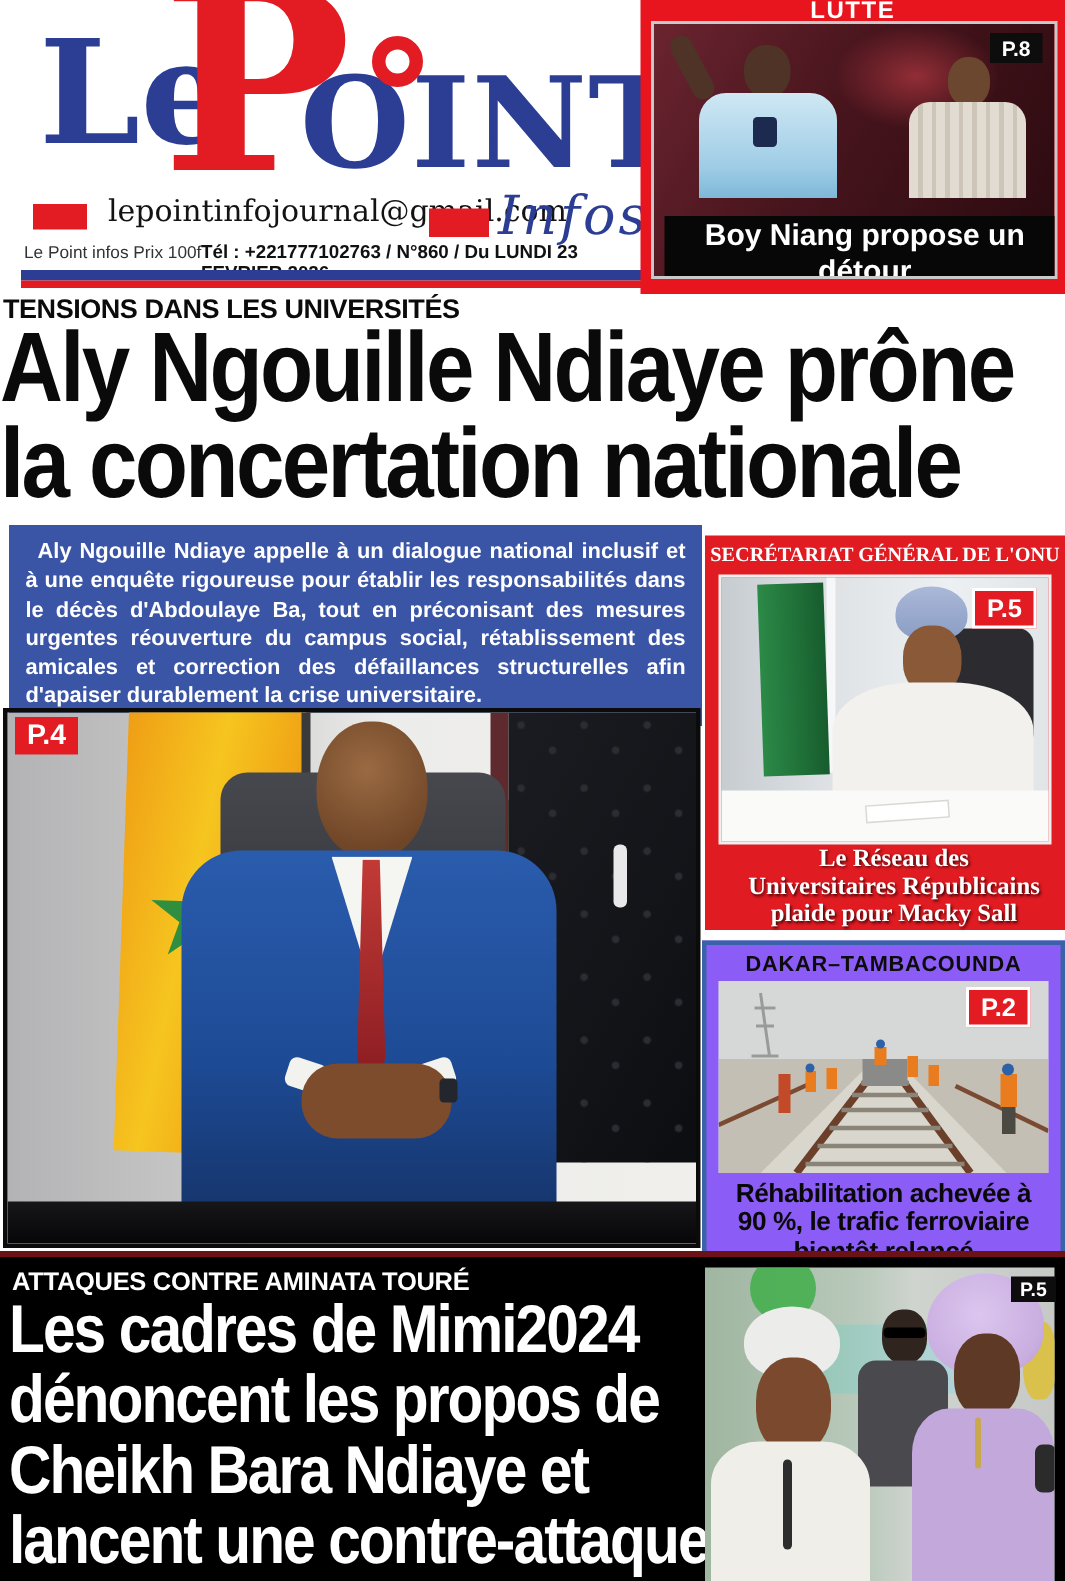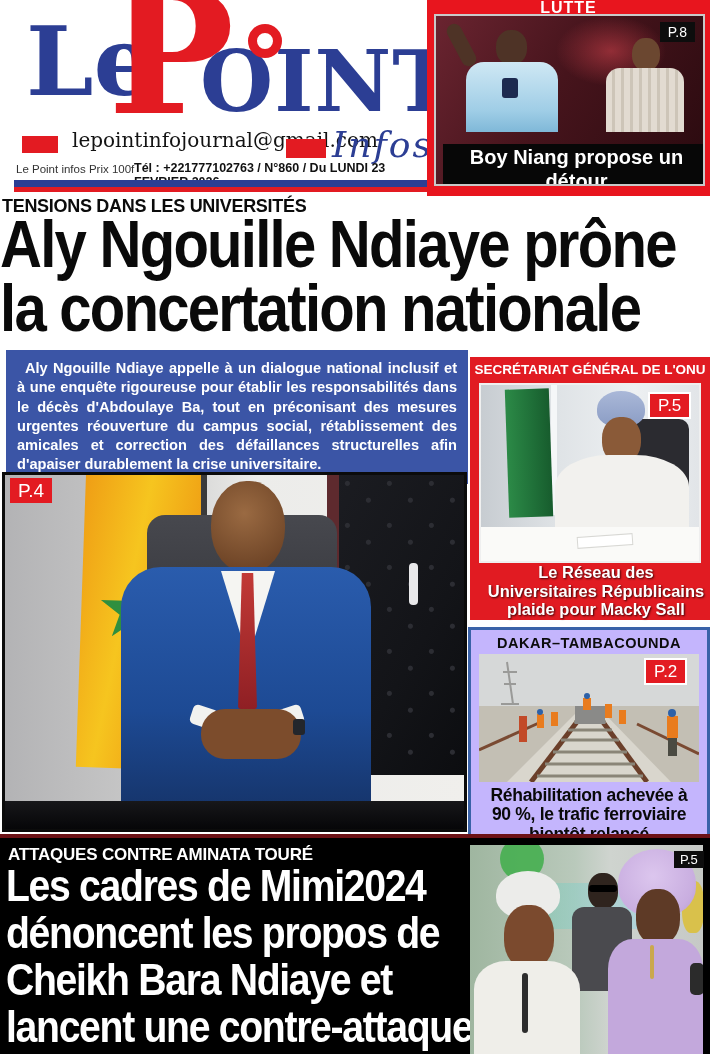--- a/index.html
+++ b/index.html
@@ -39,21 +39,21 @@
   .wrestler-torso{left:30px;top:46px;width:92px;height:70px;border-radius:18px 18px 0 0;
                   background:linear-gradient(180deg,#cfe8f4 0%,#9fcde6 70%,#7fb8d8 100%);}
   .wrestler-badge{left:66px;top:62px;width:16px;height:20px;background:#1d2a4f;border-radius:3px;}
   .coach-head{left:196px;top:22px;width:28px;height:33px;background:#6b4730;border-radius:46%;}
   .coach-torso{left:170px;top:52px;width:78px;height:64px;border-radius:14px 14px 0 0;
                background:repeating-linear-gradient(90deg,#e2dbd1 0 6px,#cdc5b8 6px 9px);}
   .lutte-caption{left:7px;top:128px;width:267px;height:54px;background:#070707;color:#fff;
                  text-align:center;font-weight:bold;font-size:20px;line-height:1.18;padding-top:2px;box-sizing:border-box;}
 
   
-  .badge{font-weight:normal;color:#fff;line-height:1;padding:3px 8px;}
+  .badge{font-weight:bold;color:#fff;line-height:1;padding:3px 8px;}
   .badge-red{background:#e31b22;}
   .badge-black{background:#0d0d0d;}
   .badge-bordered{border:2px solid #fff;}
 
   
   .kicker{left:2px;top:196px;font-size:18px;font-weight:bold;color:#0b0b0b;letter-spacing:-0.3px;}
   .headline{left:0;top:212px;color:#0a0a0a;font-weight:bold;}
   .headline .hl{display:block;white-space:nowrap;font-size:66px;line-height:64px;
                 letter-spacing:-2px;transform:scaleX(0.88);transform-origin:left center;}
   .summary-box{left:6px;top:350px;width:440px;background:#3b55a6;color:#fff;font-weight:bold;
@@ -89,40 +89,40 @@
            background:linear-gradient(180deg,#c23a36,#8f1f24);
            clip-path:polygon(20% 0,80% 0,100% 100%,0 100%);}
   .cuff-l{left:186px;top:232px;width:26px;height:20px;background:#f2f2ef;border-radius:5px;transform:rotate(18deg);}
   .cuff-r{left:272px;top:232px;width:26px;height:20px;background:#f2f2ef;border-radius:5px;transform:rotate(-18deg);}
   .man-hands{left:196px;top:234px;width:100px;height:50px;background:#7c4c2c;border-radius:24px;}
   .watch{left:288px;top:244px;width:12px;height:16px;background:#23262c;border-radius:3px;}
   .desk{left:0;top:326px;width:459px;height:28px;background:linear-gradient(180deg,#17171a,#060608);}
   .p4-badge{left:10px;top:478px;font-size:19px;}
 
   
-  .onu-box{left:470px;top:357px;width:240px;height:263px;background:#e11b22;}
+  .onu-box{left:470px;top:357px;width:240px;height:263px;background:#e11b22;font-family:Liberation Serif, serif;}
   .onu-title{left:0;top:5px;width:240px;text-align:center;color:#fff;font-weight:bold;font-size:13.5px;}
   .onu-photo{left:9px;top:26px;width:218px;height:176px;border:2px solid #efefef;overflow:hidden;
              background:linear-gradient(90deg,#c7ccd1 0%,#dfe3e6 35%,#edf0f2 70%,#e2e5e8 100%);}
   .onu-mullion{left:70px;top:0;width:6px;height:130px;background:#f5f7f8;}
   .onu-flag{left:26px;top:4px;width:44px;height:128px;transform:rotate(-2deg);
             background:linear-gradient(90deg,#2c8a47,#1f6f38 60%,#175c2d);}
   .onu-chair{left:138px;top:34px;width:70px;height:80px;background:#2b2b30;border-radius:10px;}
   .onu-cap{left:116px;top:6px;width:48px;height:36px;border-radius:50% 50% 42% 42%;
            background:linear-gradient(180deg,#aab8d8,#8a9cc4);}
   .onu-face{left:121px;top:32px;width:39px;height:46px;background:#8a5a38;border-radius:45%;}
   .onu-robe{left:74px;top:70px;width:134px;height:80px;border-radius:40% 40% 0 0;background:#f2f1ee;}
   .onu-desk{left:0;top:142px;width:218px;height:34px;background:#fafaf8;}
   .onu-paper{left:96px;top:150px;width:54px;height:10px;background:#ffffff;border:1px solid #d8d8d4;transform:rotate(-4deg);}
   .onu-p5{left:648px;top:392px;font-size:17px;}
   .onu-caption{left:0px;top:206px;width:252px;text-align:center;color:#fff;font-weight:bold;
                font-size:16.5px;line-height:1.13;text-shadow:1px 1px 2px #3c0406;}
 
   
-  .rail-box{left:468px;top:627px;width:242px;height:216px;background:#c4b5fd;border:3px solid #3a62a8;box-sizing:border-box;}
+  .rail-box{left:468px;top:627px;width:242px;height:216px;background:#8b5cf6;border:3px solid #3a62a8;box-sizing:border-box;}
   .rail-title{left:0;top:5px;width:236px;text-align:center;color:#0c0c0c;font-weight:bold;font-size:14.5px;letter-spacing:.5px;}
   .rail-photo{left:8px;top:24px;width:220px;height:128px;overflow:hidden;background:#d7d9d9;}
   .rail-p2{left:644px;top:658px;font-size:17px;}
   .rail-caption{left:0;top:156px;width:236px;text-align:center;color:#090909;font-weight:bold;
                 font-size:17.5px;line-height:1.1;letter-spacing:-0.3px;}
 
   
   .bottom-rule{left:0;top:834px;width:710px;height:4px;background:#6c1216;}
   .bottom{left:0;top:838px;width:710px;height:216px;background:#000;}
   .bottom-kicker{left:8px;top:845px;color:#fff;font-weight:bold;font-size:17px;letter-spacing:-0.2px;}

